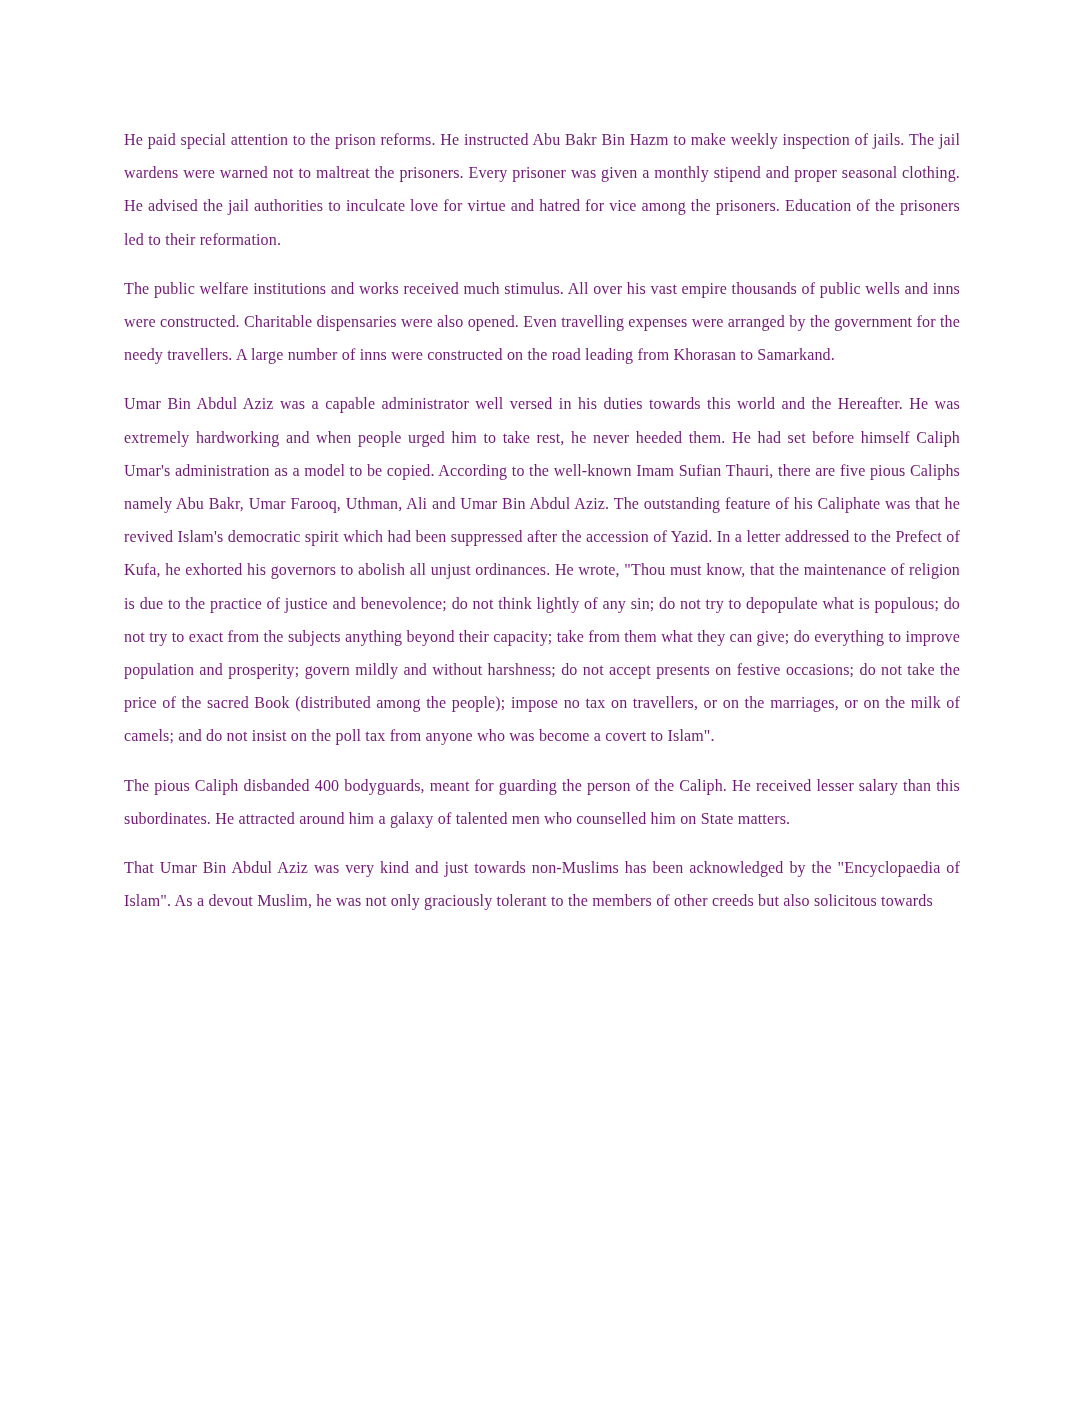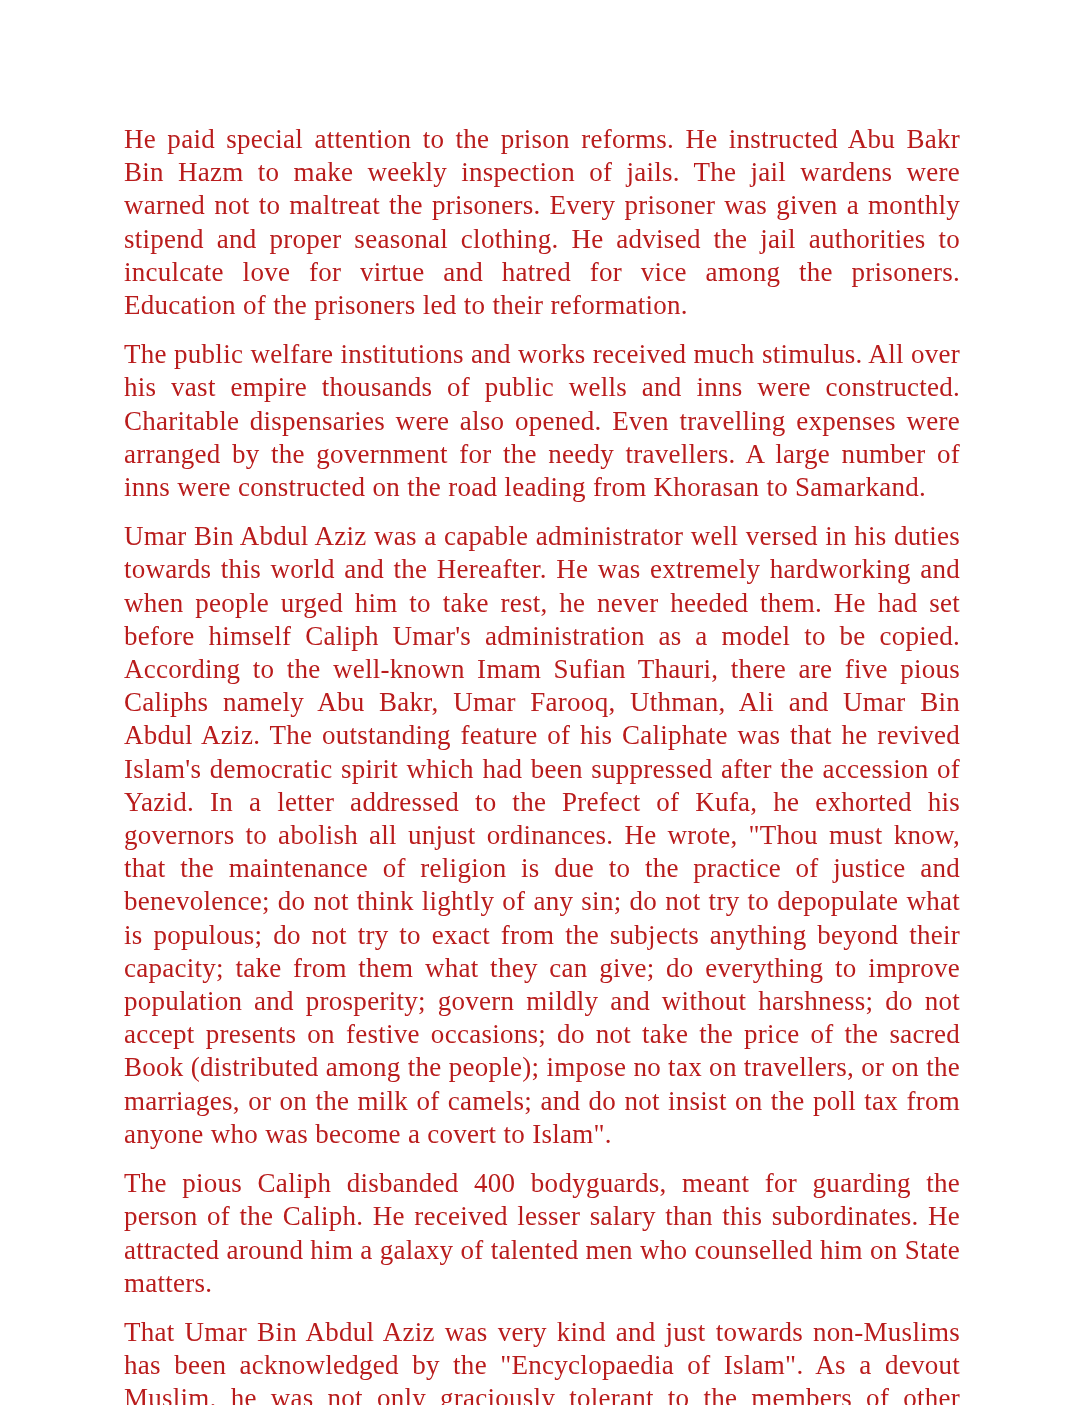--- a/index.html
+++ b/index.html
@@ -27,25 +27,25 @@
 
   .text-column {
     position: absolute;
     left: 124px;
     top: 123px;
     width: 836px;
   }
 
   .para {
     margin: 0 0 16px 0;
-    font-size: 27px;
+    font-size: 16px;
     line-height: 33.2px;
     text-align: justify;
     text-justify: inter-word;
-    color: #b91c1c;
+    color: #701a75;
     letter-spacing: 0.01em;
     word-spacing: 0.005em;
     hyphens: none;
     -webkit-hyphens: none;
   }
 
   .para:last-child {
     margin-bottom: 0;
   }
 
@@ -61,16 +61,16 @@
   <div class="text-column">
 
     <p class="para">He paid special attention to the prison reforms. He instructed Abu Bakr Bin Hazm to make weekly inspection of jails. The jail wardens were warned not to maltreat the prisoners. Every prisoner was given a monthly stipend and proper seasonal clothing. He advised the jail authorities to inculcate love for virtue and hatred for vice among the prisoners. Education of the prisoners led to their reformation.</p>
 
     <p class="para">The public welfare institutions and works received much stimulus. All over his vast empire thousands of public wells and inns were constructed. Charitable dispensaries were also opened. Even travelling expenses were arranged by the government for the needy travellers. A large number of inns were constructed on the road leading from Khorasan to Samarkand.</p>
 
     <p class="para">Umar Bin Abdul Aziz was a capable administrator well versed in his duties towards this world and the Hereafter. He was extremely hardworking and when people urged him to take rest, he never heeded them. He had set before himself Caliph Umar's administration as a model to be copied. According to the well-known Imam Sufian Thauri, there are five pious Caliphs namely Abu Bakr, Umar Farooq, Uthman, Ali and Umar Bin Abdul Aziz. The outstanding feature of his Caliphate was that he revived Islam's democratic spirit which had been suppressed after the accession of Yazid. In a letter addressed to the Prefect of Kufa, he exhorted his governors to abolish all unjust ordinances. He wrote, "Thou must know, that the maintenance of religion is due to the practice of justice and benevolence; do not think lightly of any sin; do not try to depopulate what is populous; do not try to exact from the subjects anything beyond their capacity; take from them what they can give; do everything to improve population and prosperity; govern mildly and without harshness; do not accept presents on festive occasions; do not take the price of the sacred Book (distributed among the people); impose no tax on travellers, or on the marriages, or on the milk of camels; and do not insist on the poll tax from anyone who was become a covert to Islam".</p>
 
     <p class="para">The pious Caliph disbanded 400 bodyguards, meant for guarding the person of the Caliph. He received lesser salary than this subordinates. He attracted around him a galaxy of talented men who counselled him on State matters.</p>
 
-    <p class="para para-clipped">That Umar Bin Abdul Aziz was very kind and just towards non-Muslims has been acknowledged by the "Encyclopaedia of Islam". As a devout Muslim, he was not only graciously tolerant to the members of other creeds but also disbanded towards</p>
+    <p class="para para-clipped">That Umar Bin Abdul Aziz was very kind and just towards non-Muslims has been acknowledged by the "Encyclopaedia of Islam". As a devout Muslim, he was not only graciously tolerant to the members of other creeds but also solicitous towards</p>
 
   </div>
 </div>
 
 </body></html>

